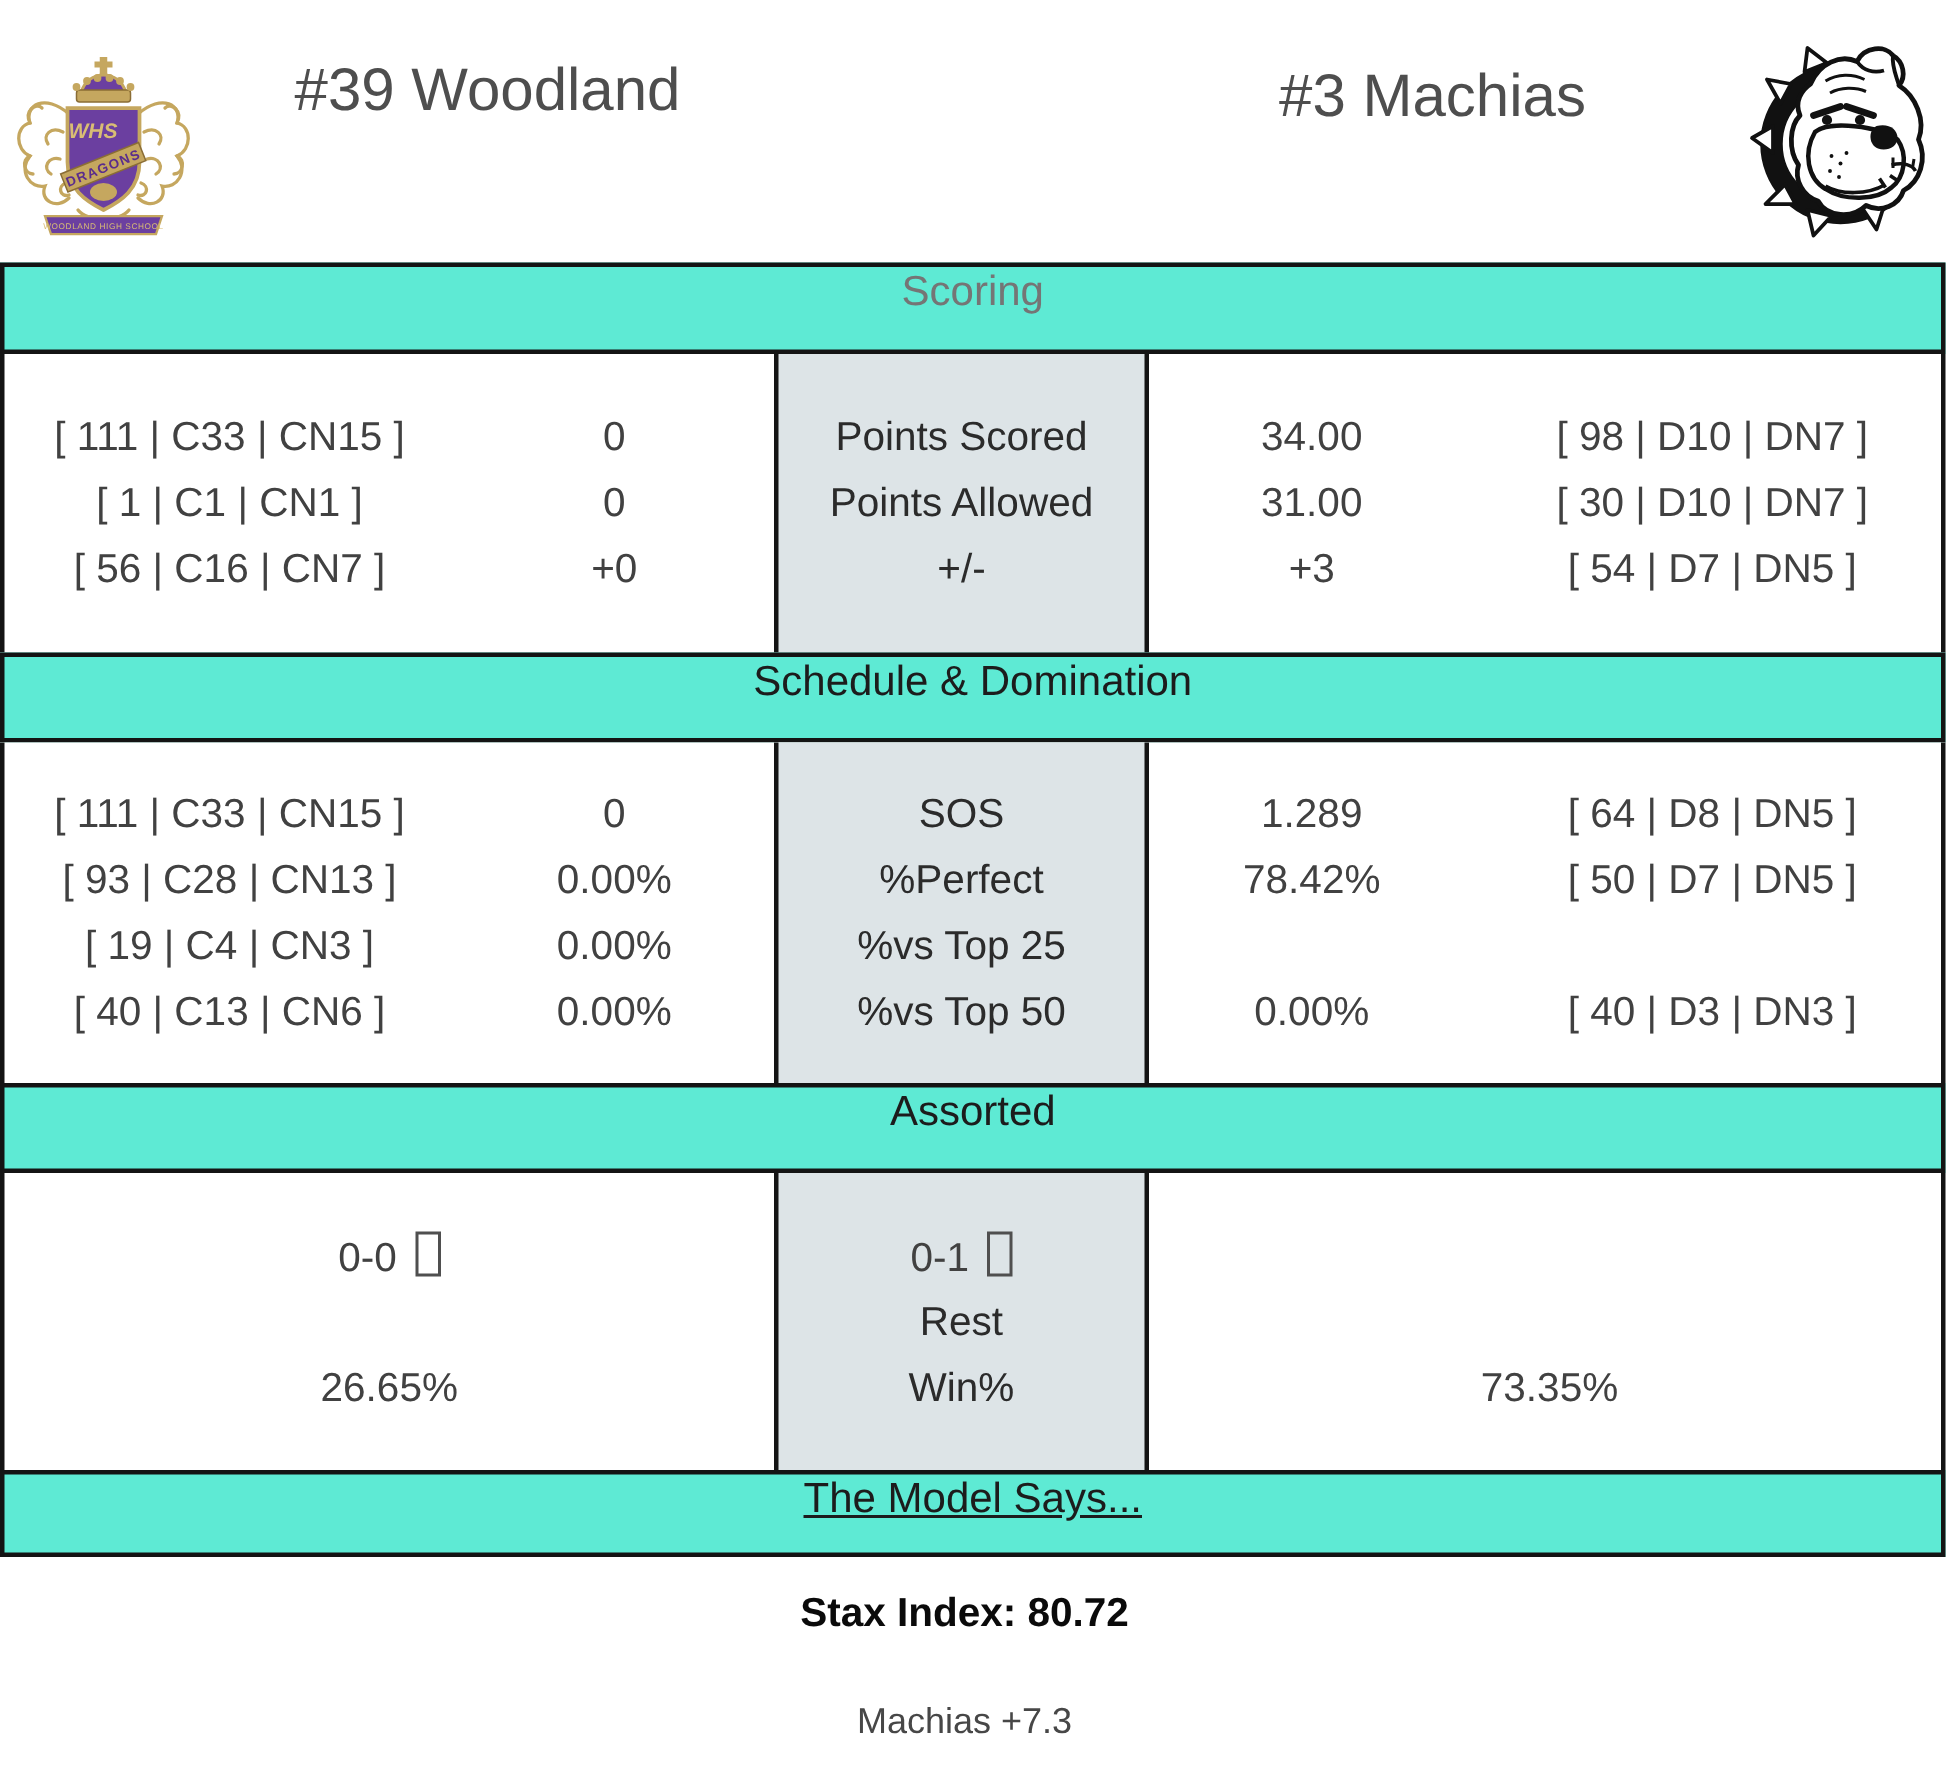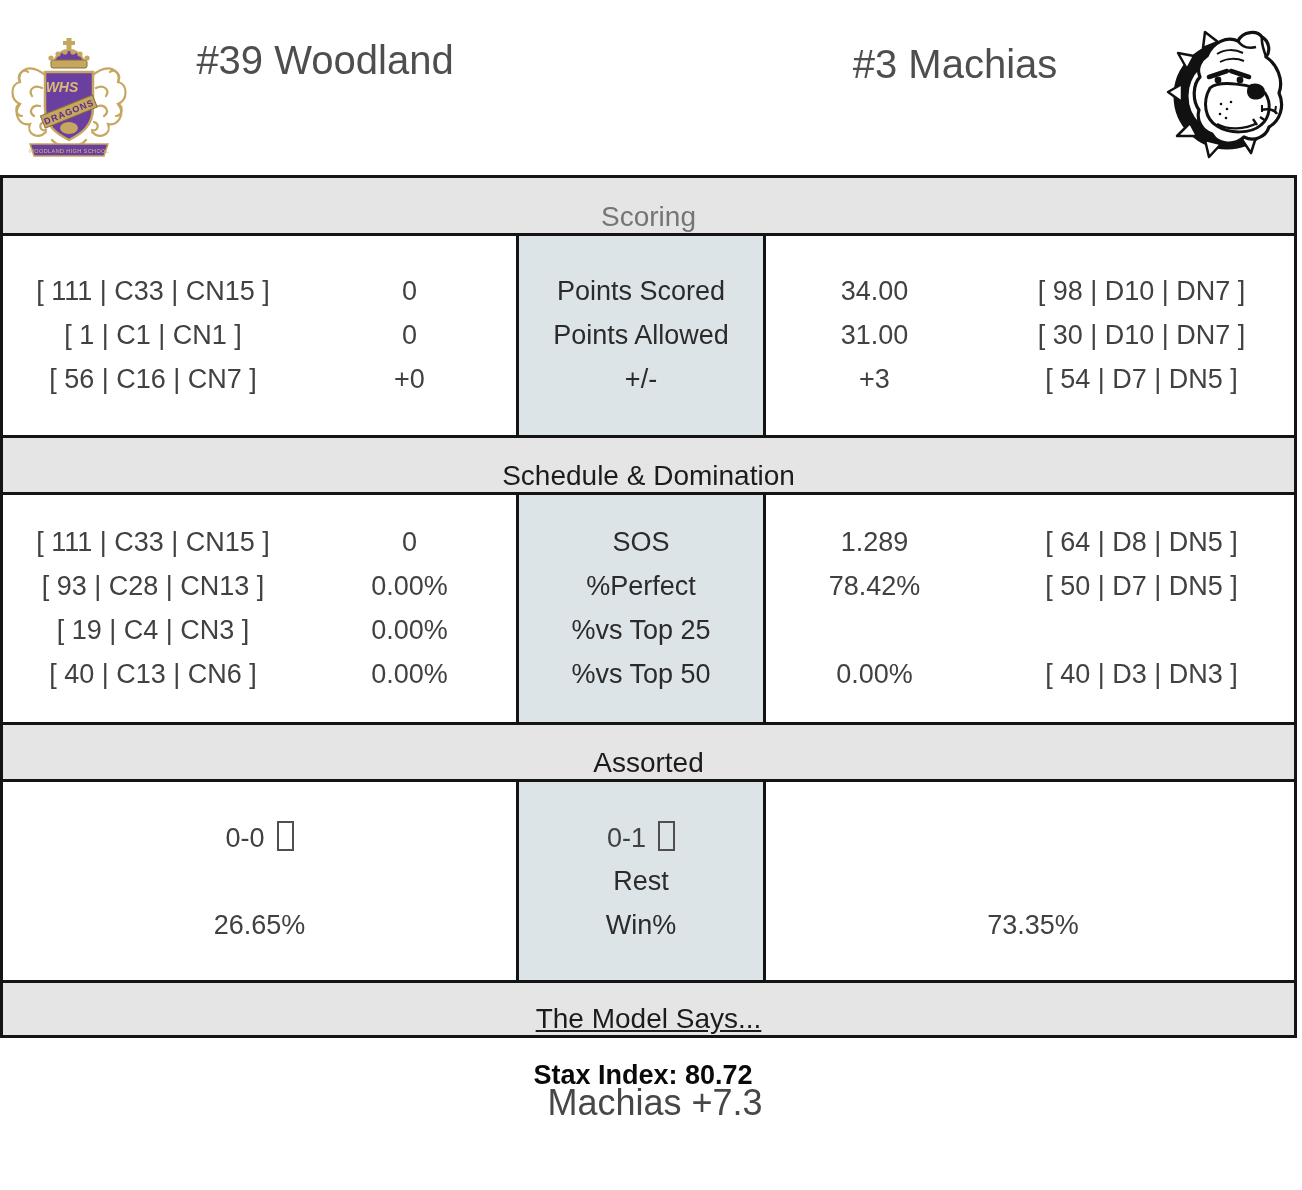--- a/index.html
+++ b/index.html
@@ -10,22 +10,22 @@
   .logo{position:absolute;}
   .logo-left{left:6px;top:32px;}
   .logo-right{left:1165px;top:22px;}
   .team-title{position:absolute;font-size:40px;color:#4e4e4e;white-space:nowrap;text-align:center;}
   .title-left{left:130px;top:38px;width:390px;}
   .title-right{left:770px;top:42px;width:370px;}
   .subtitle{position:absolute;left:0;top:140px;width:1290px;text-align:center;
             font-size:18px;font-weight:bold;color:#0d0d0d;}
 
   
-  .bar{position:absolute;left:0;width:1297px;background:#e5e5e5;border:3px solid #141414;
-       box-sizing:border-box;display:flex;align-items:flex-end;justify-content:center;
+  .bar{position:absolute;left:0;width:1297px;background:#5eead4;border:3px solid #141414;
+       box-sizing:border-box;display:flex;align-items:flex-start;justify-content:center;
        font-size:28px;color:#1c1c1c;}
   .bar-scoring{top:175px;height:61px;color:#757575;}
   .bar-schedule{top:435px;height:60px;}
   .bar-assorted{top:722px;height:60px;}
   .bar-model{top:980px;height:58px;text-decoration:underline;}
 
   
   .data-area{position:absolute;left:0;width:1297px;box-sizing:border-box;background:#ffffff;
              border-left:3px solid #141414;border-right:3px solid #141414;
              display:flex;flex-direction:column;justify-content:center;}
@@ -41,22 +41,22 @@
   .row-assorted{grid-template-columns:513px 250px 534px;}
   .cell{text-align:center;font-size:27px;color:#414141;white-space:nowrap;}
   .cell-label{text-align:center;font-size:27px;color:#2b2b2b;white-space:nowrap;}
 
   .tofu{display:inline-block;width:13px;height:26px;border:2px solid #4f4f4f;
         margin-left:12px;vertical-align:-4px;}
 
   
   .stax{position:absolute;left:0;top:1060px;width:1286px;text-align:center;
         font-size:27px;font-weight:bold;color:#0a0a0a;}
-  .prediction{position:absolute;left:0;top:1082px;width:1286px;text-align:center;
-        font-size:36px;color:#474747;padding-left:12px;}
+  .prediction{position:absolute;left:0;top:1134px;width:1286px;text-align:center;
+        font-size:24px;color:#474747;}
 </style>
 </head>
 <body>
 
 <div class="page">
 
   <svg class="logo logo-left" width="126" height="130" viewBox="0 0 126 130">
 
     <g fill="none" stroke="#c5a75f" stroke-width="2.2" stroke-linecap="round">
       <path d="M40 44 C24 30 10 38 14 50 C4 52 4 68 14 72 C6 82 14 94 24 92 C20 102 32 108 40 100"></path>

